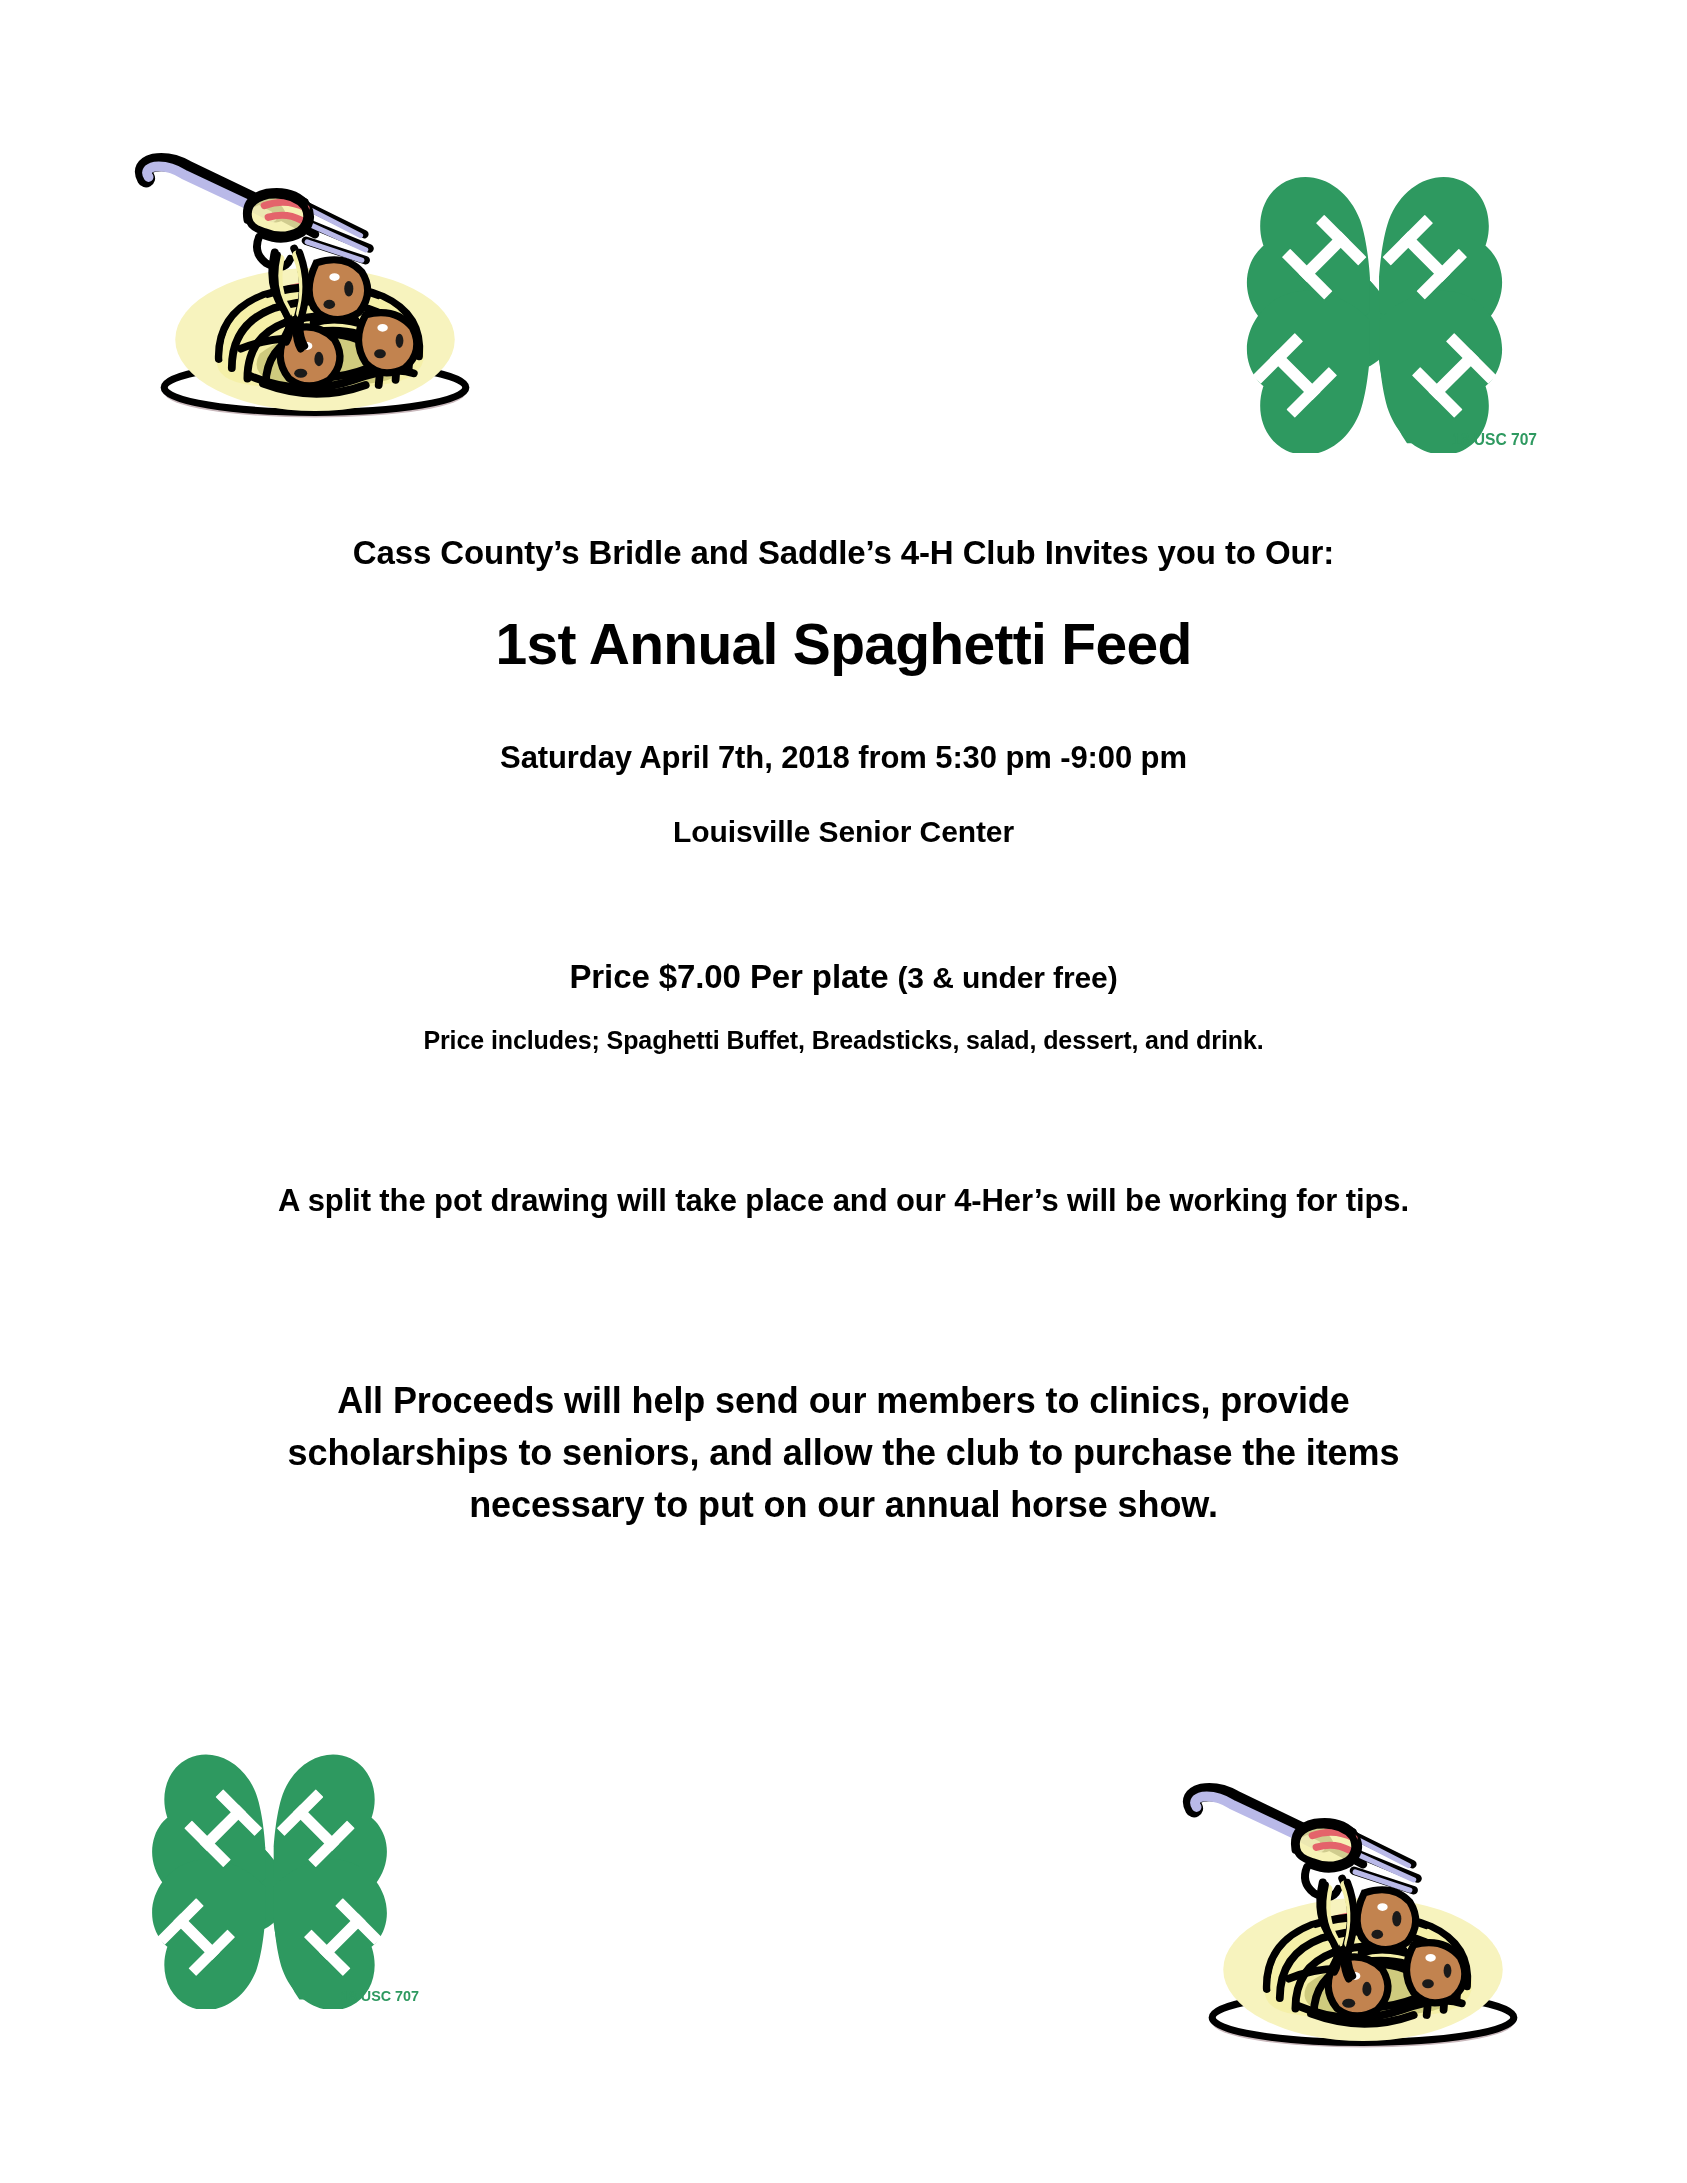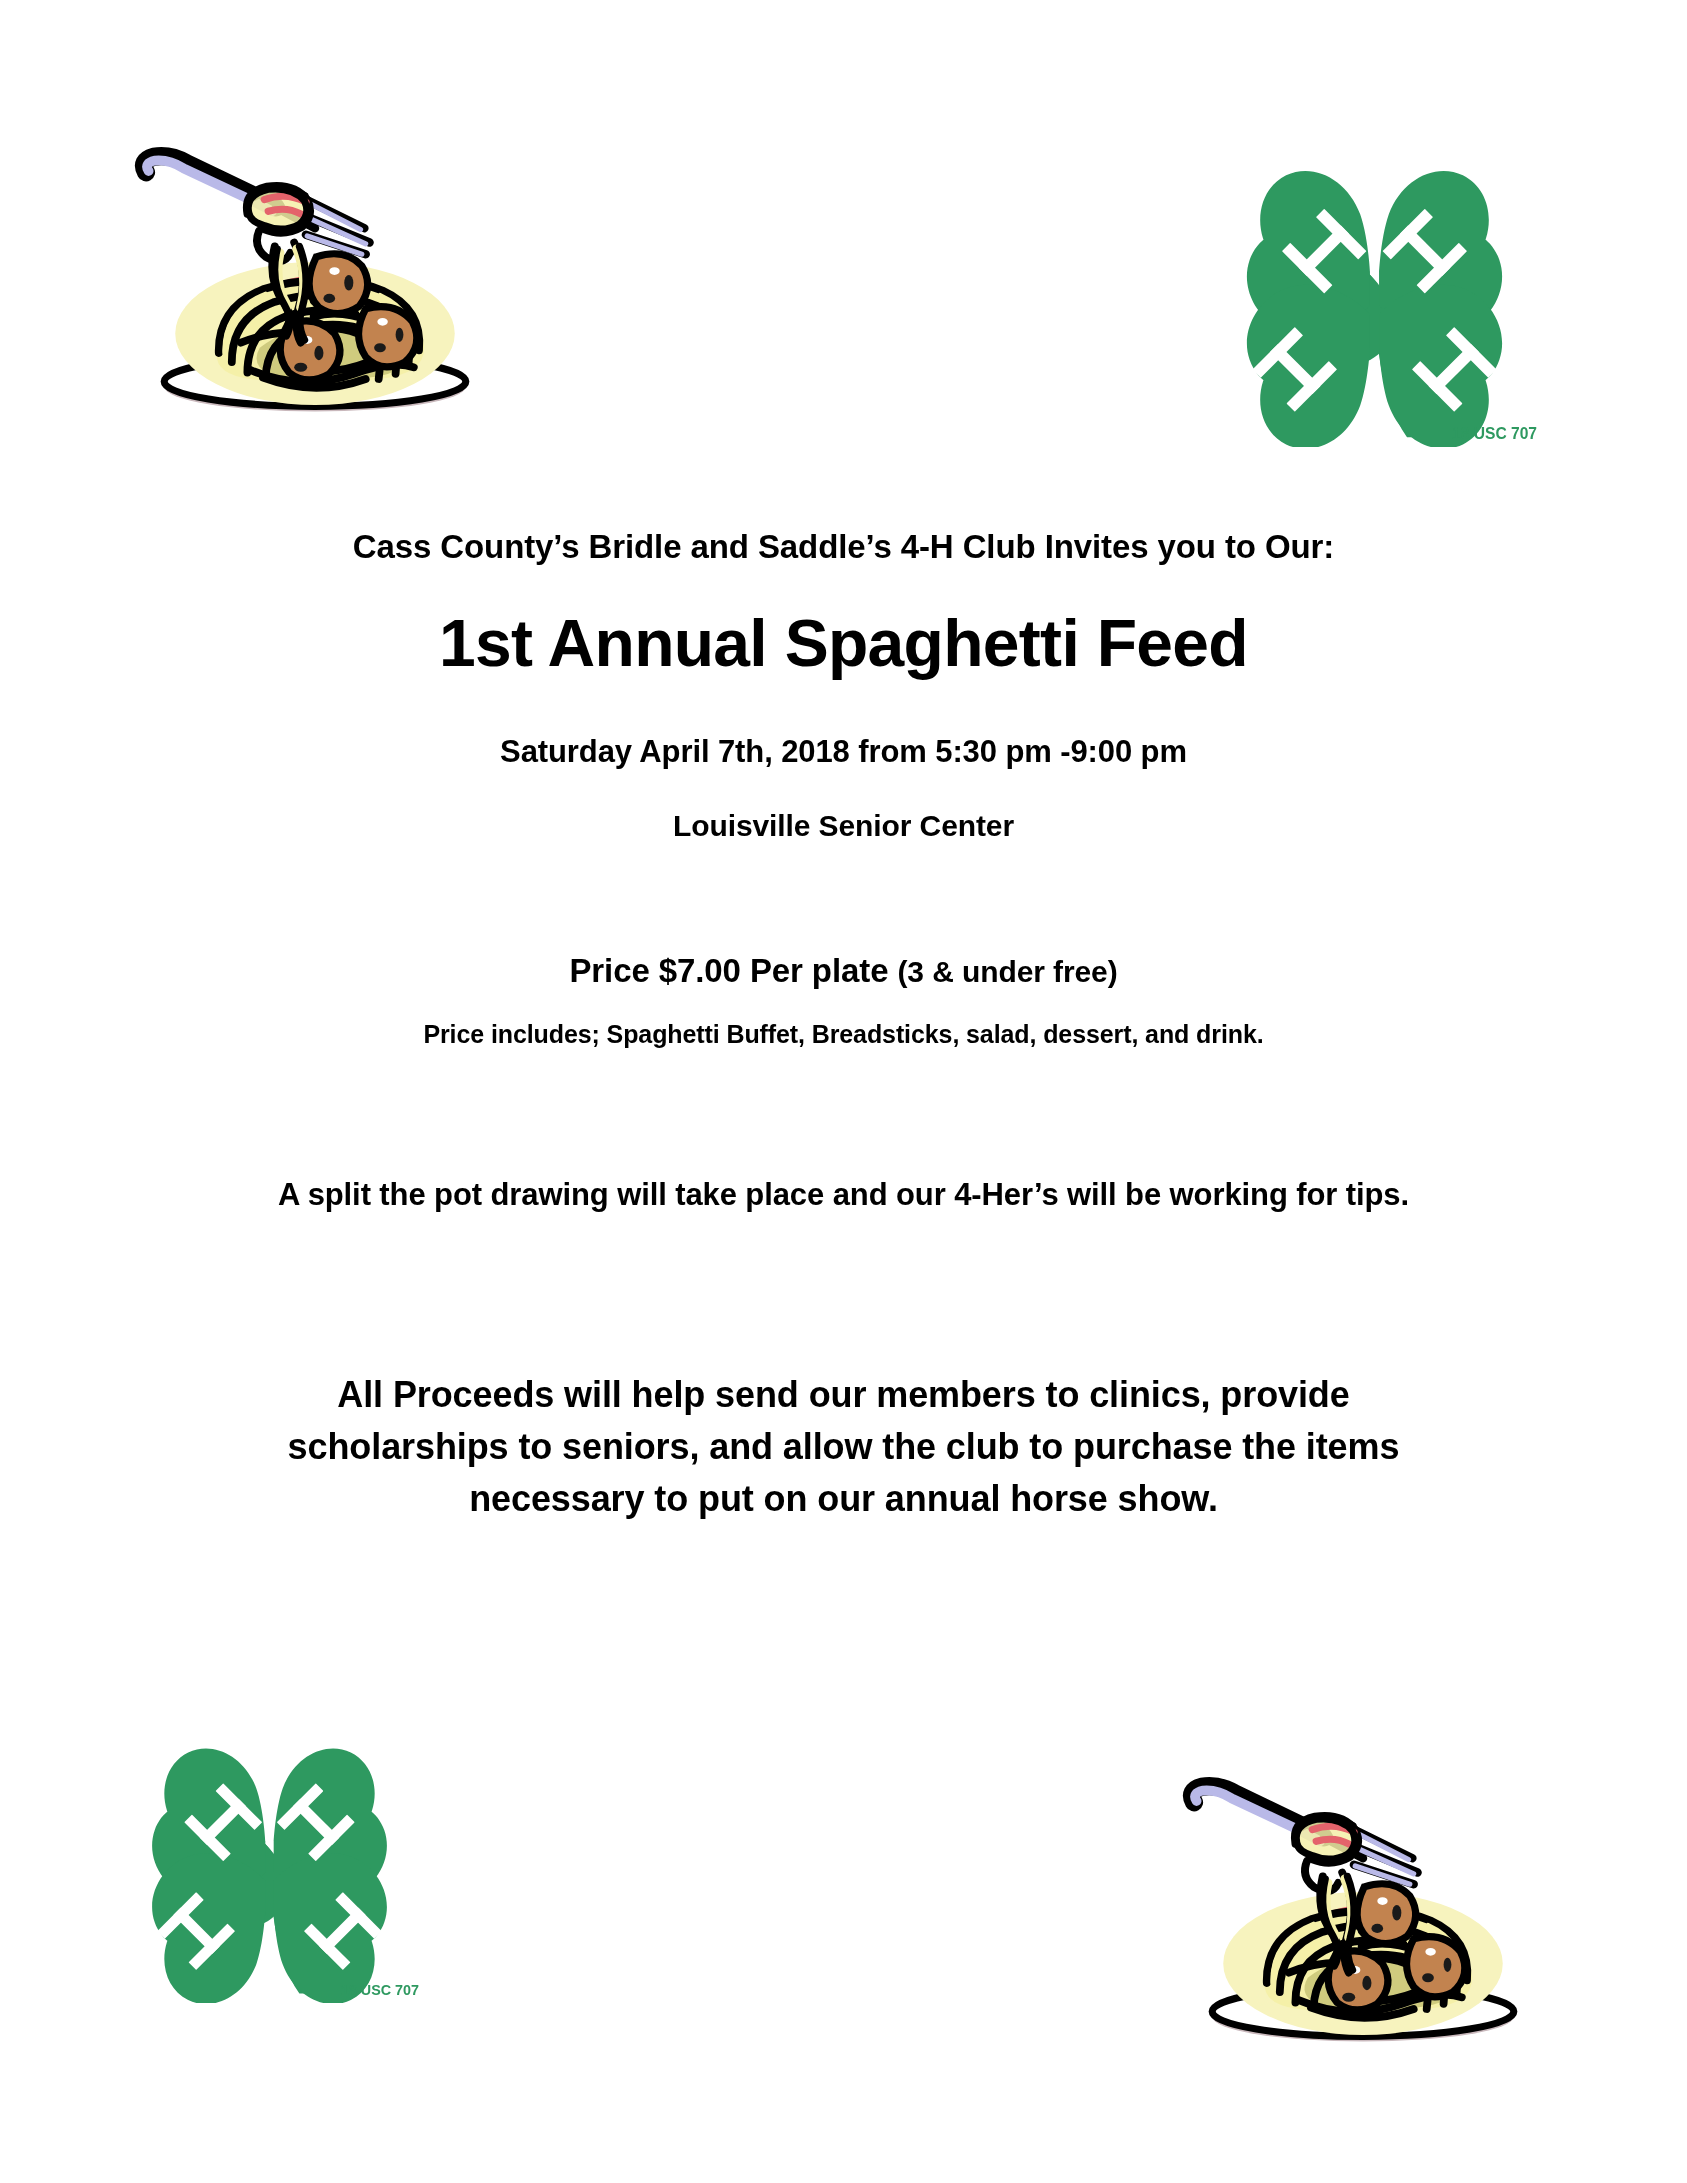--- a/index.html
+++ b/index.html
@@ -13,21 +13,21 @@
     color: #000000;
     -webkit-font-smoothing: antialiased;
   }
 
   .page {
     position: relative;
     width: 1687px;
     height: 2159px;
     background: #ffffff;
     overflow: hidden;
-    margin: 2px auto;
+    margin: 8px auto;
   }
 
   
   .art {
     position: absolute;
     line-height: 0;
   }
   .art svg { display: block; width: 100%; height: 100%; }
 
   .art-spaghetti-top-left  { left: 120px;  top: 117px;  width: 377px;  height: 299px; }
@@ -55,21 +55,21 @@
     top: 527px;
     left: 0; right: 0;
     font-size: 33px;
     line-height: 1.1;
   }
 
   .title {
     position: absolute;
     top: 605px;
     left: 0; right: 0;
-    font-size: 66px;
+    font-size: 57px;
     line-height: 1.1;
     letter-spacing: -0.7px;
   }
 
   .datetime {
     position: absolute;
     top: 732px;
     left: 0; right: 0;
     font-size: 31px;
     line-height: 1.15;

